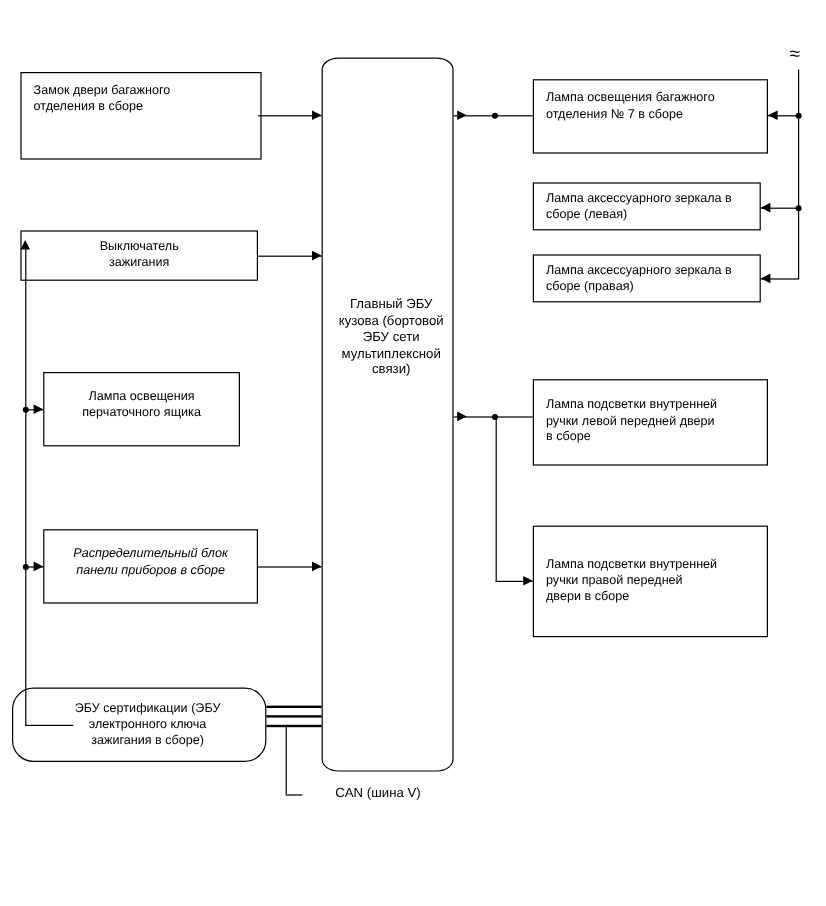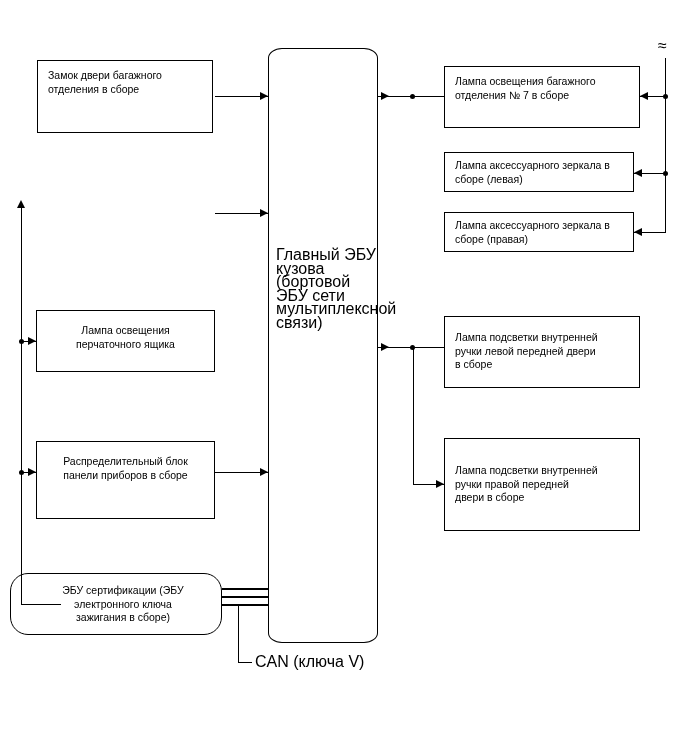--- a/index.html
+++ b/index.html
@@ -26,24 +26,25 @@
     line-height: 13.5px;
     color: #000000;
     padding: 8px 10px;
     white-space: pre-line;
   }
   .box.center {
     text-align: center;
   }
   .label {
     position: absolute;
-    font-size: 16px;
+    font-size: 11px;
     line-height: 13.5px;
     color: #000000;
     white-space: pre-line;
+    text-align: center;
   }
   .ecu {
     position: absolute;
     box-sizing: border-box;
     border: 1px solid #000000;
     background: #ffffff;
     border-radius: 14px / 10px;
   }
   .rounded {
     position: absolute;
@@ -112,28 +113,30 @@
 
 <div id="canvas">
 
   <div class="ecu" style="left:268px; top:48px; width:110px; height:595px;"></div>
   <div class="label" style="left:276px; top:248px; width:100px;">Главный ЭБУ
 кузова (бортовой
 ЭБУ сети
 мультиплексной
 связи)</div>
 
-  <div class="box" style="left:17px; top:60px; width:176px; height:73px;margin-left:20px;">Замок двери багажного
+  <div class="box" style="left:17px; top:60px; width:201px; height:73px;">Замок двери багажного
 отделения в сборе</div>
 
-
-  <div class="box center" style="left:36px; top:310px; width:179px; height:62px; padding-top:13px;">Лампа освещения
+  <div class="box center" style="left:17px; top:192px; width:198px; height:42px; padding-top:6px;">Выключатель
+зажигания</div>
+
+  <div class="box center" style="left:36px; top:310px; width:164px; height:62px; padding-top:13px;">Лампа освещения
 перчаточного ящика</div>
 
-  <div class="box center" style="left:36px; top:441px; width:179px; height:78px; padding-top:13px;">Распределительный блок
+  <div class="box center" style="left:36px; top:441px; width:179px; height:62px; padding-top:13px;font-style:italic;">Распределительный блок
 панели приборов в сборе</div>
 
   <div class="rounded" style="left:10px; top:573px; width:212px; height:62px; padding-top:10px;padding-left:24px;">ЭБУ сертификации (ЭБУ
 электронного ключа
 зажигания в сборе)</div>
 
   <div class="box" style="left:444px; top:66px; width:196px; height:62px;">Лампа освещения багажного
 отделения № 7 в сборе</div>
 
   <div class="box" style="left:444px; top:152px; width:190px; height:40px; padding-top:6px;">Лампа аксессуарного зеркала в
@@ -169,21 +172,21 @@
 
   <div class="hline" style="left:21px; top:472px; width:15px;"></div>
   <div class="arrow-r" style="left:28px; top:468px;"></div>
   <div class="dot" style="left:18.5px; top:469.5px;"></div>
 
   <div class="bus" style="left:222px; top:588px; width:46px;"></div>
   <div class="bus" style="left:222px; top:596px; width:46px;"></div>
   <div class="bus" style="left:222px; top:604px; width:46px;"></div>
   <div class="vline" style="left:238px; top:604px; height:58px;"></div>
   <div class="hline" style="left:238px; top:662px; width:14px;"></div>
-  <div class="label" style="left:255px; top:655px; width:120px;">CAN (ключа V)</div>
+  <div class="label" style="left:255px; top:655px; width:120px;">CAN (шина V)</div>
 
   <div class="hline" style="left:378px; top:96px; width:66px;"></div>
   <div class="arrow-r" style="left:381px; top:92px;"></div>
   <div class="dot" style="left:410px; top:93.5px;"></div>
 
   <div class="hline" style="left:378px; top:347px; width:66px;"></div>
   <div class="arrow-r" style="left:381px; top:343px;"></div>
   <div class="dot" style="left:410px; top:344.5px;"></div>
   <div class="vline" style="left:413px; top:347px; height:138px;"></div>
   <div class="hline" style="left:413px; top:484px; width:31px;"></div>

